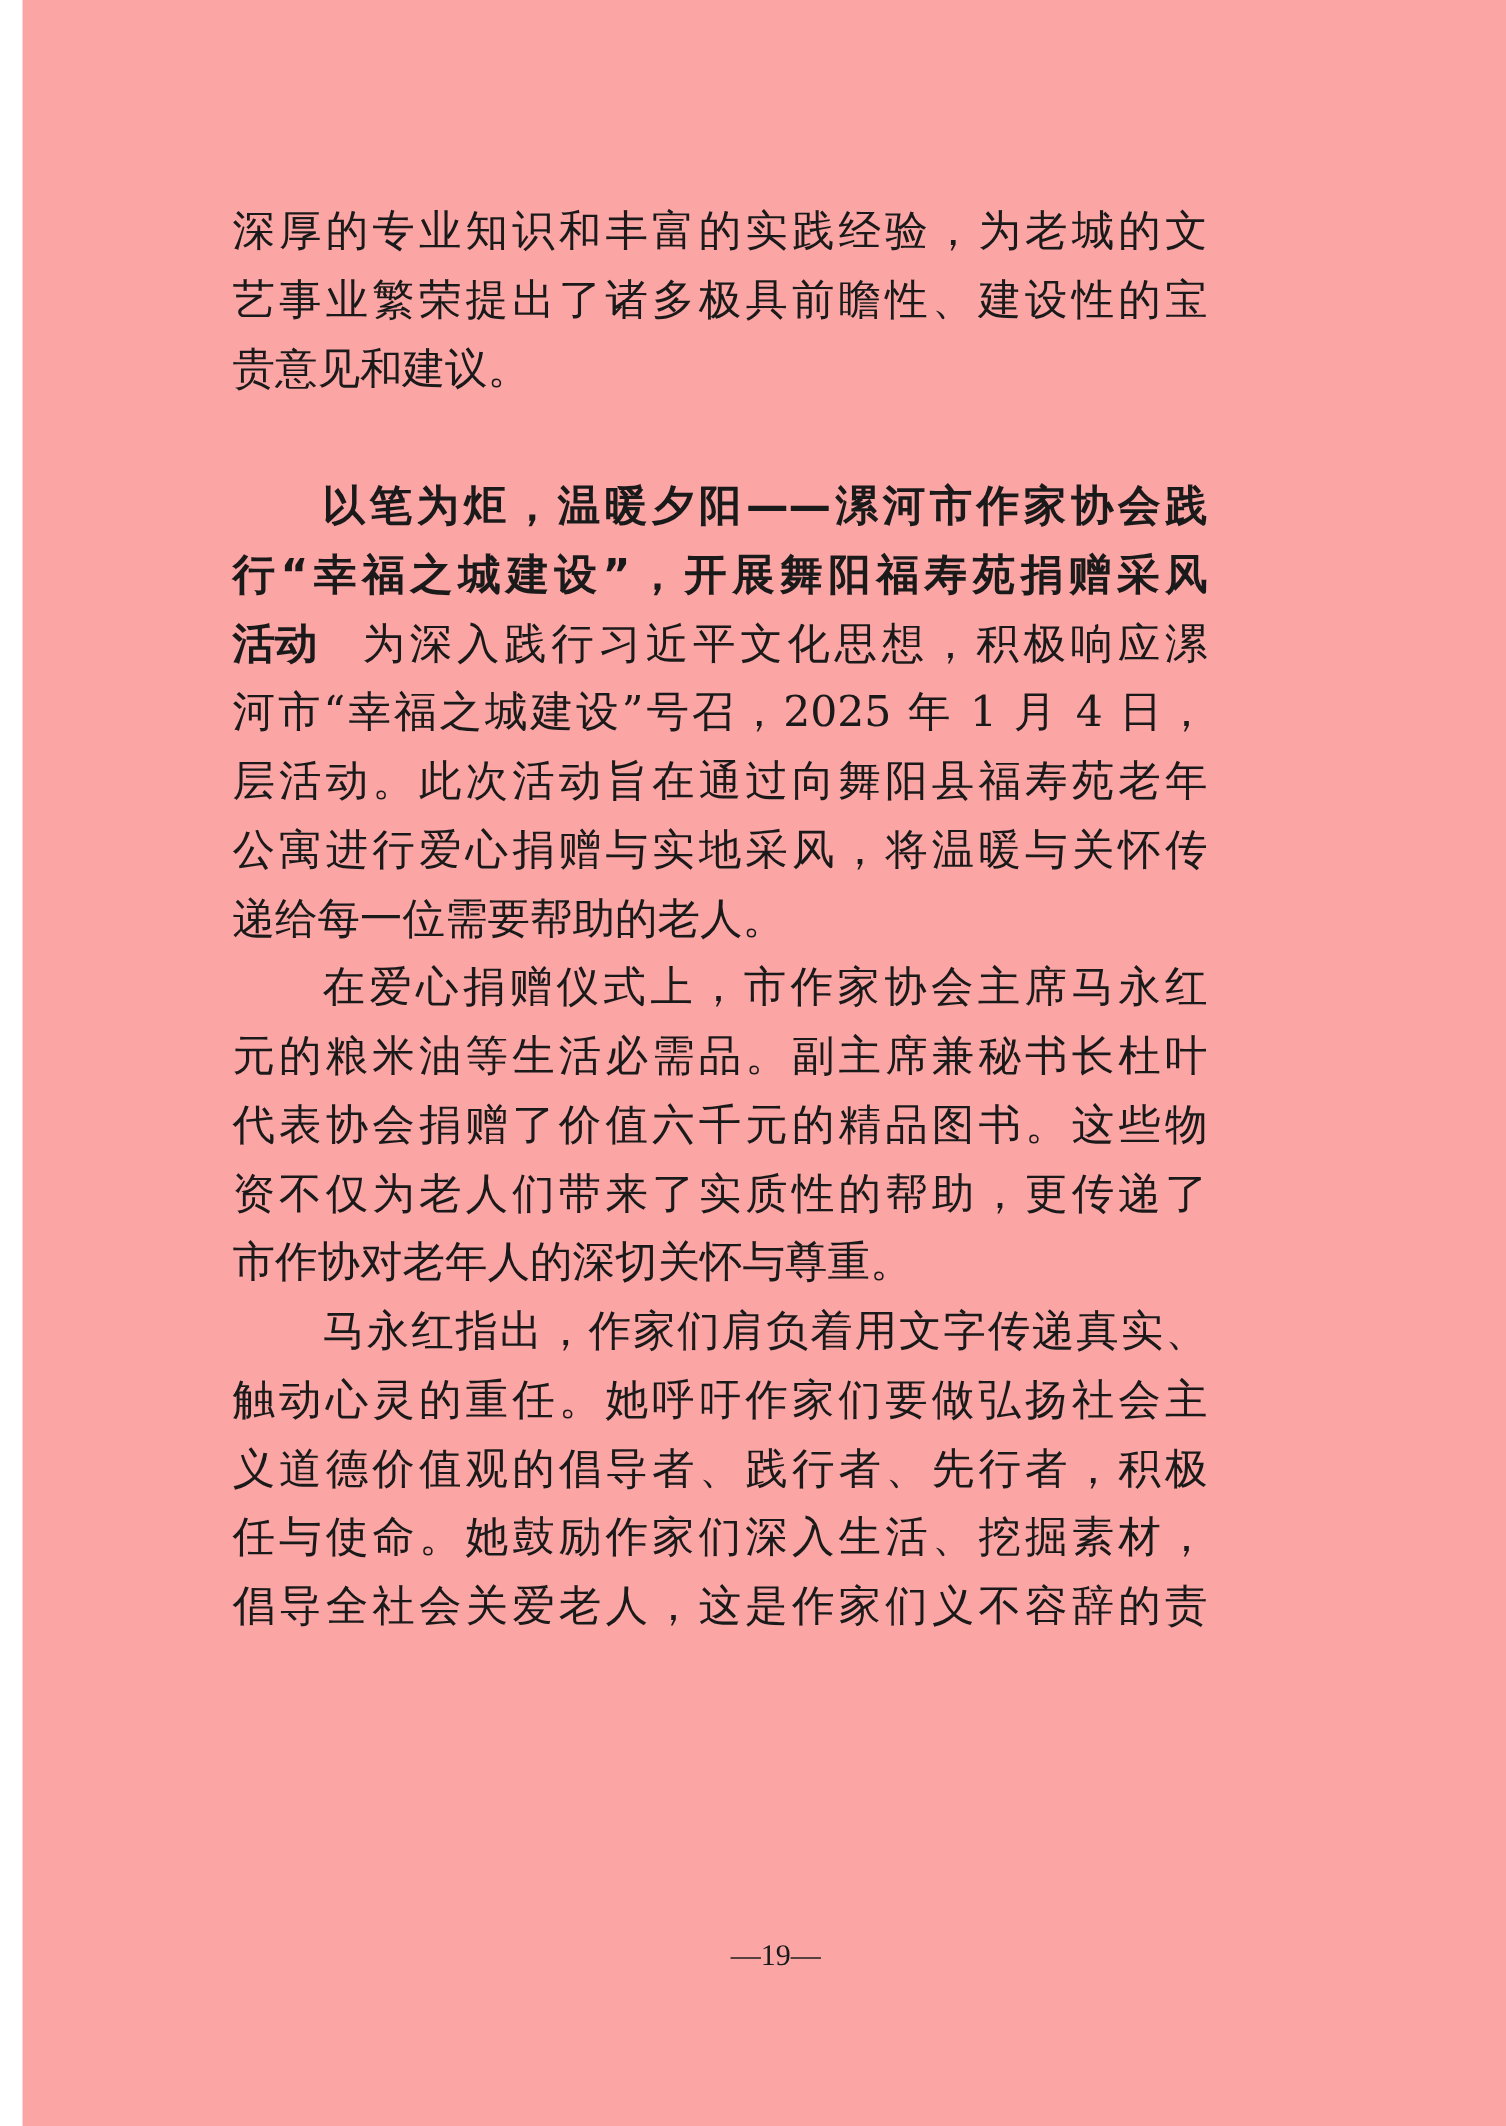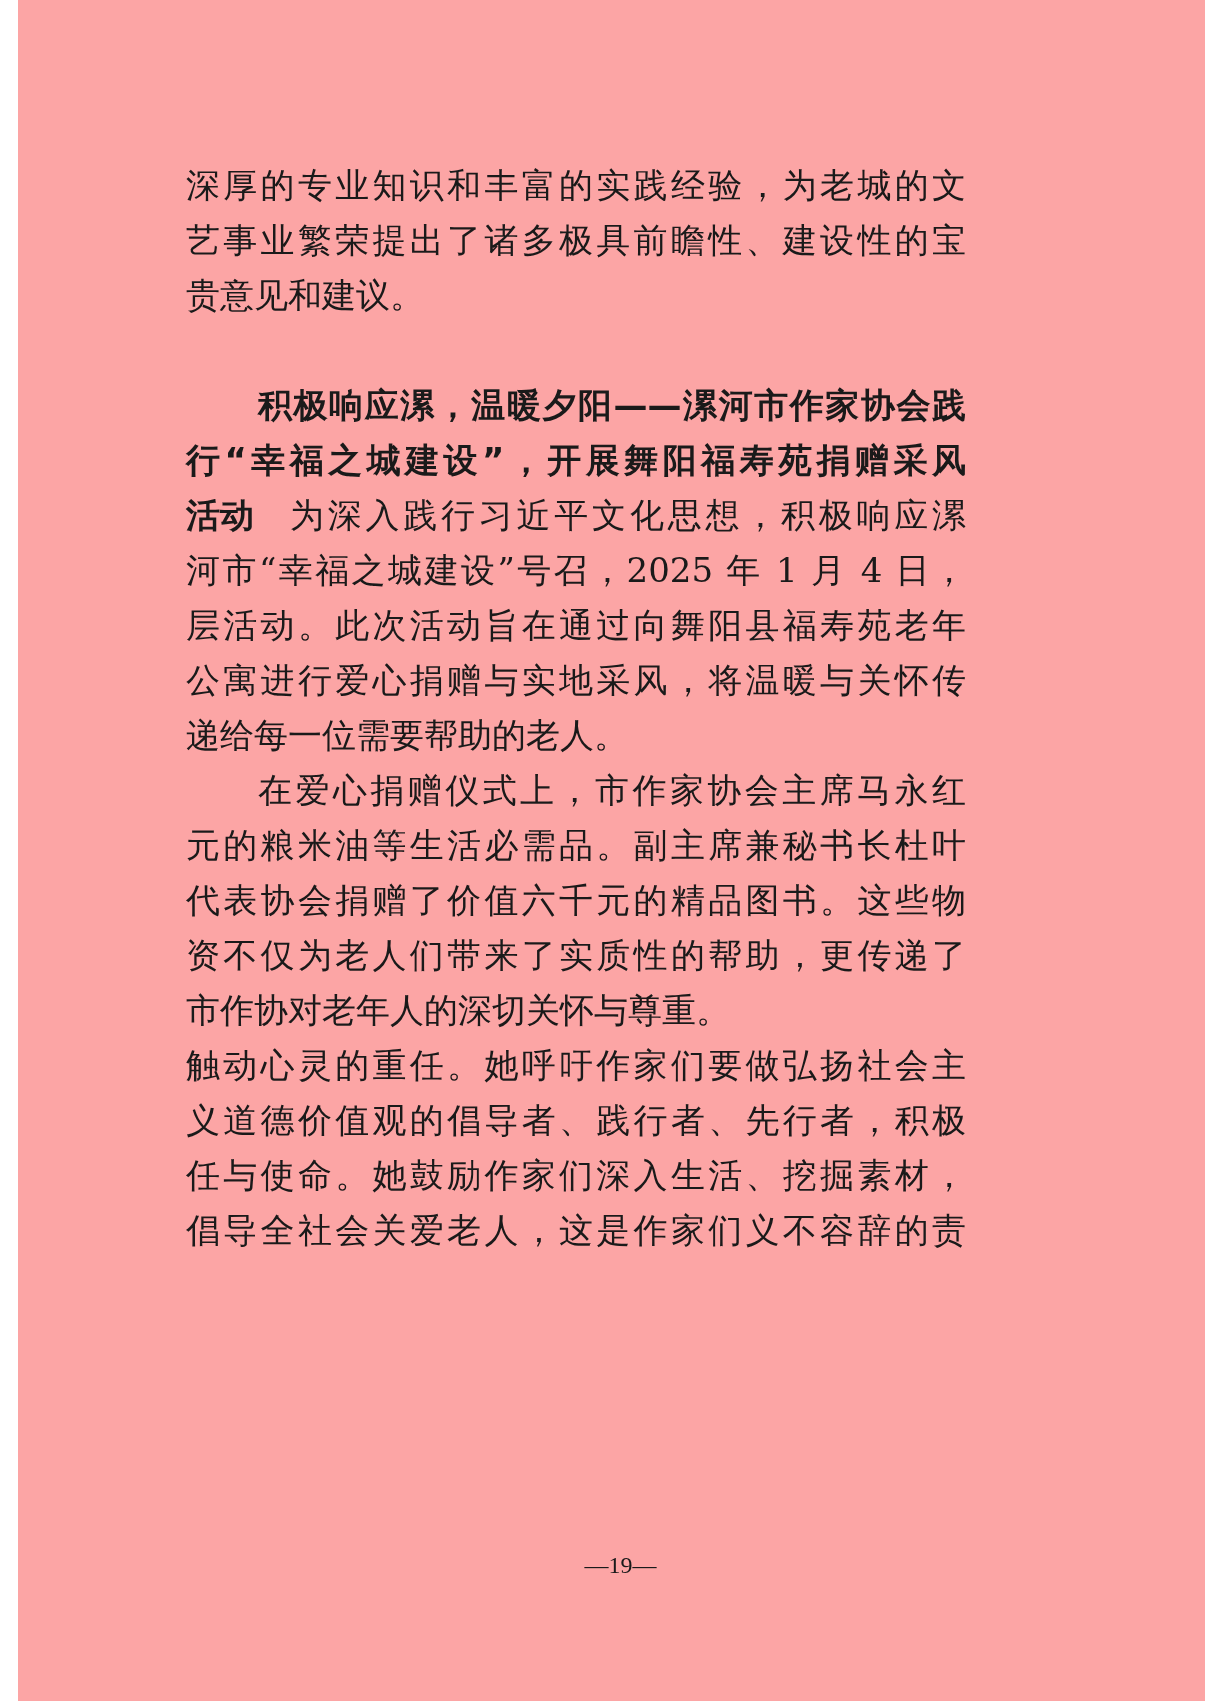--- a/index.html
+++ b/index.html
@@ -62,37 +62,38 @@
 
 <div class="page">
 
   <div class="text-block" style="top:158px;">
     <div class="line">深厚的专业知识和丰富的实践经验，为老城的文</div>
     <div class="line">艺事业繁荣提出了诸多极具前瞻性、建设性的宝</div>
     <div class="line last">贵意见和建议。</div>
   </div>
 
   <div class="text-block" style="top:378px;">
-    <div class="line bold indent">积极响应漯，温暖夕阳——漯河市作家协会践</div>
+    <div class="line bold indent">以笔为炬，温暖夕阳——漯河市作家协会践</div>
     <div class="line bold">行“幸福之城建设”，开展舞阳福寿苑捐赠采风</div>
     <div class="line" style="display:flex; justify-content:center;">
       <span class="bold">活动</span>
       <span style="flex:1; margin-left:36px; text-align:justify; text-align-last:justify;">为深入践行习近平文化思想，积极响应漯</span>
     </div>
     <div class="line">河市“幸福之城建设”号召，2025 年 1 月 4 日，</div>
     <div class="line">层活动。此次活动旨在通过向舞阳县福寿苑老年</div>
     <div class="line">公寓进行爱心捐赠与实地采风，将温暖与关怀传</div>
     <div class="line last">递给每一位需要帮助的老人。</div>
 
     <div class="line indent">在爱心捐赠仪式上，市作家协会主席马永红</div>
     <div class="line">元的粮米油等生活必需品。副主席兼秘书长杜叶</div>
     <div class="line">代表协会捐赠了价值六千元的精品图书。这些物</div>
     <div class="line">资不仅为老人们带来了实质性的帮助，更传递了</div>
     <div class="line last">市作协对老年人的深切关怀与尊重。</div>
 
+    <div class="line indent">马永红指出，作家们肩负着用文字传递真实、</div>
     <div class="line">触动心灵的重任。她呼吁作家们要做弘扬社会主</div>
     <div class="line">义道德价值观的倡导者、践行者、先行者，积极</div>
     <div class="line">任与使命。她鼓励作家们深入生活、挖掘素材，</div>
     <div class="line">倡导全社会关爱老人，这是作家们义不容辞的责</div>
   </div>
 
   <div class="page-number">—19—</div>
 
 </div>
 

